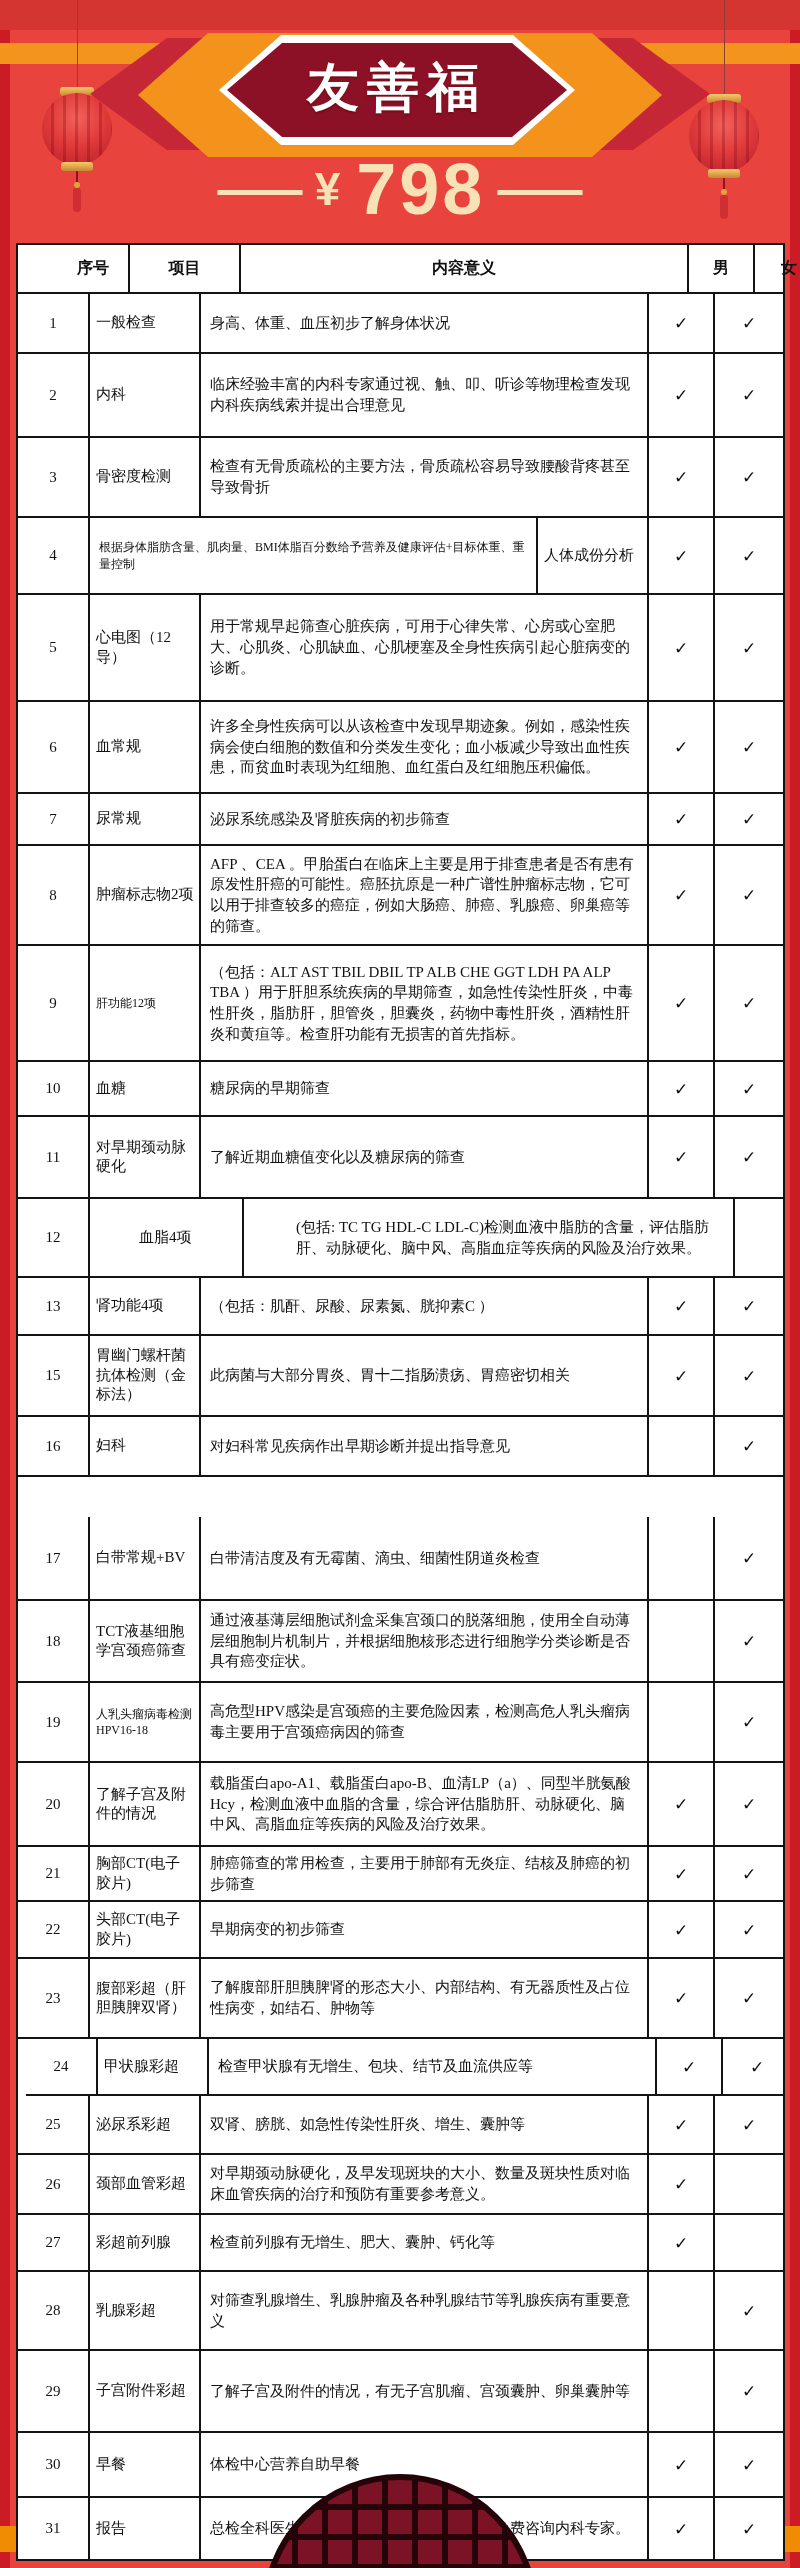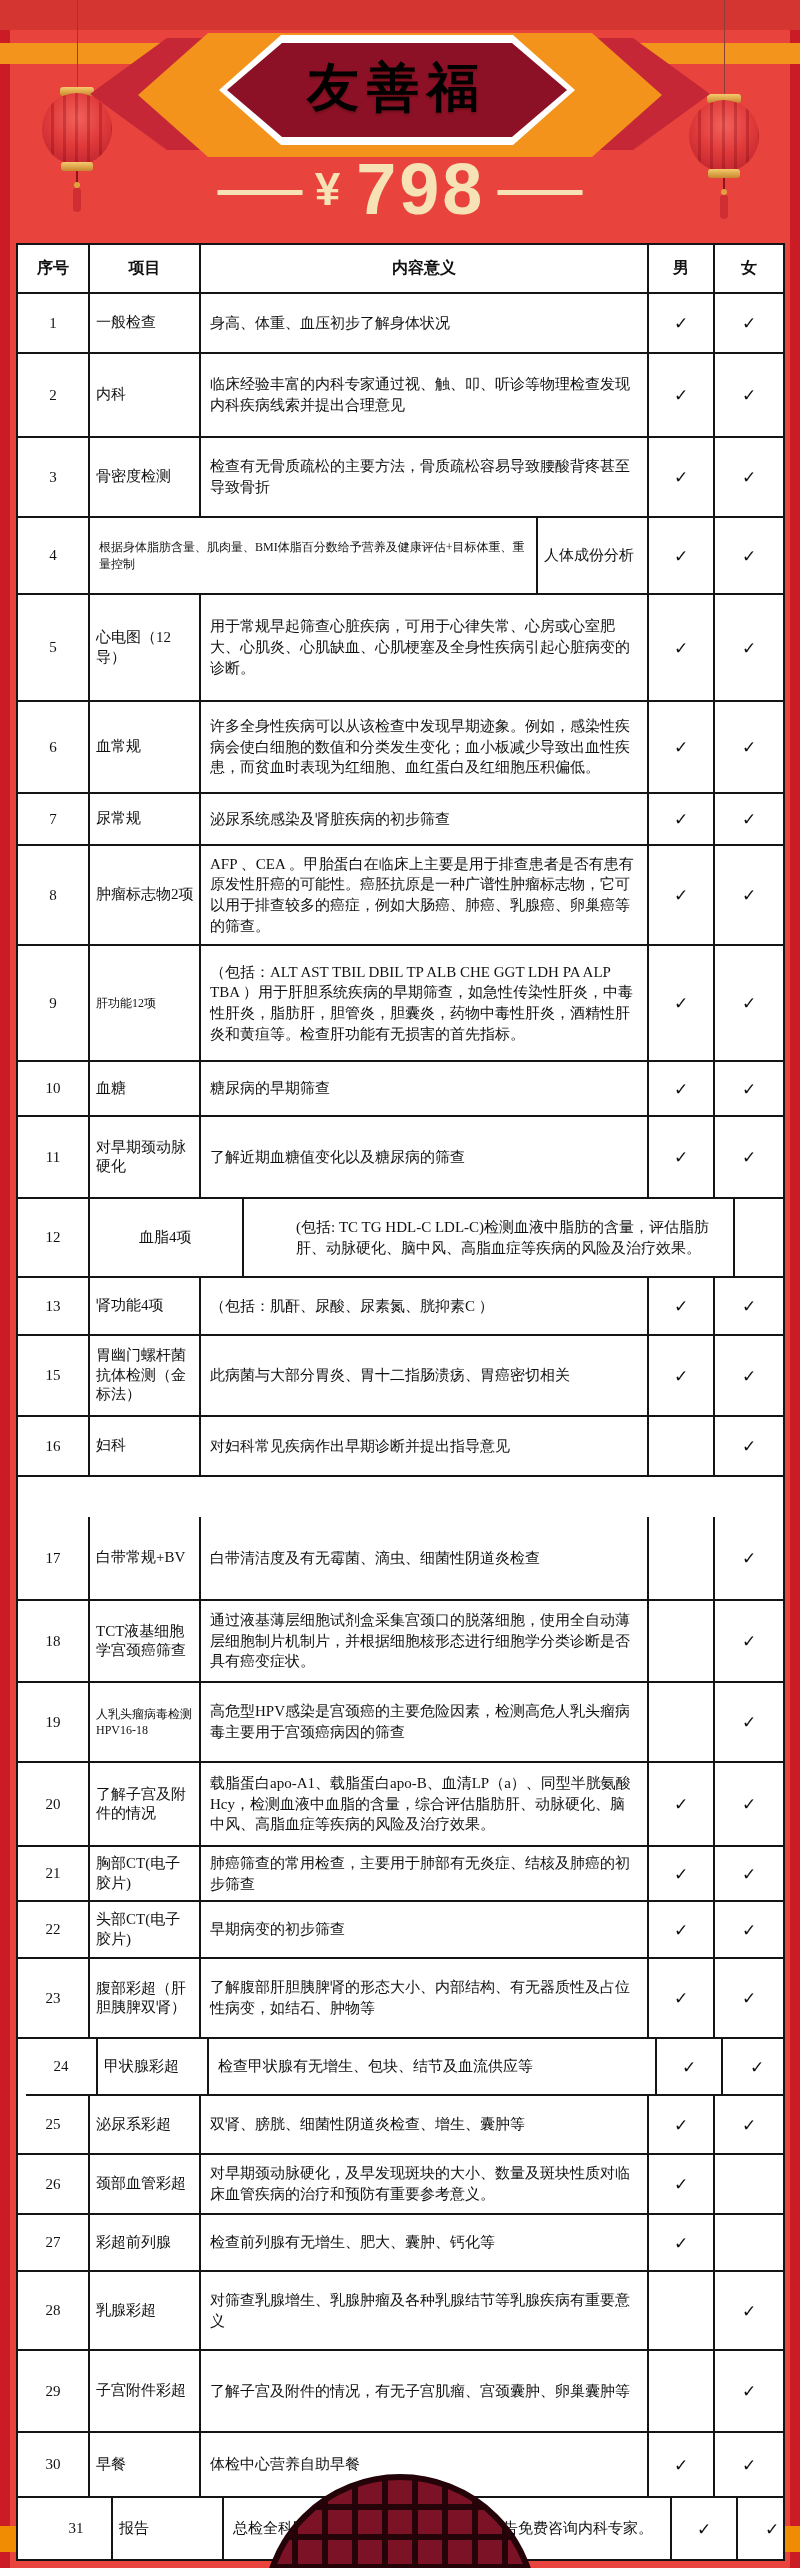--- a/index.html
+++ b/index.html
@@ -17,21 +17,21 @@
   .rib{position:absolute;left:90px;top:38px;width:620px;height:112px;background:#c62737;
        clip-path:polygon(0 50%,77px 0,543px 0,620px 50%,543px 100%,77px 100%);}
   .hex-o{position:absolute;left:138px;top:33px;width:524px;height:124px;background:#f3931b;
        clip-path:polygon(0 50%,70px 0,454px 0,524px 50%,454px 100%,70px 100%);}
   .hex-w{position:absolute;left:219px;top:35px;width:356px;height:110px;background:#ffffff;
        clip-path:polygon(0 50%,62px 0,294px 0,356px 50%,294px 100%,62px 100%);}
   .hex-m{position:absolute;left:227px;top:43px;width:340px;height:94px;background:#8d1126;
        clip-path:polygon(0 50%,55px 0,285px 0,340px 50%,285px 100%,55px 100%);}
   .banner-title{position:absolute;left:227px;top:41px;width:340px;height:94px;display:flex;
        align-items:center;justify-content:center;font-family:"DejaVu Serif","Liberation Serif",serif;
-       font-size:52px;font-weight:bold;color:#000000;letter-spacing:8px;
+       font-size:52px;font-weight:bold;color:#ffffff;letter-spacing:8px;
        text-shadow:0 2px 2px rgba(60,10,0,.35);}
 
   
   .price{position:absolute;left:0;top:144px;width:800px;height:90px;display:flex;z-index:4;
        align-items:center;justify-content:center;gap:30px;color:#f6e2b4;}
   .price .dash{font-size:50px;font-weight:bold;transform:scaleX(1.7);line-height:1;}
   .price .cur{font-size:46px;font-weight:bold;line-height:1;margin-right:-14px;}
   .price .val{font-size:72px;font-weight:bold;letter-spacing:3px;line-height:1;}
 
   
@@ -45,29 +45,29 @@
       background:linear-gradient(180deg,#f6ca6c,#c8872e);}
   .lan-cord{position:absolute;width:2px;background:#8e1420;}
   .lan-bead{position:absolute;width:6px;height:6px;border-radius:50%;background:#e0a33c;}
   .lan-tassel{position:absolute;width:8px;height:24px;border-radius:3px 3px 4px 4px;background:#cf2e33;}
 
   
   .ctable{position:absolute;left:16px;top:243px;width:769px;background:#ffffff;z-index:6;
       border:2px solid #141414;box-sizing:border-box;color:#111;
       font-family:"Liberation Serif","DejaVu Serif",serif;}
   .trow{display:flex;align-items:stretch;border-bottom:2px solid #141414;}
-  .tbody .trow:last-child{border-bottom:none;padding-left:23px;}
+  .tbody .trow:last-child{border-bottom:none;}
   .cell{border-right:2px solid #141414;display:flex;align-items:center;box-sizing:border-box;}
   .cell:last-child{border-right:none;}
   .c-no{flex:0 0 72px;justify-content:center;font-size:15px;}
   .c-item{flex:0 0 111px;padding:3px 4px 3px 6px;font-size:15px;line-height:1.3;}
   .c-content{flex:0 0 448px;padding:4px 9px;font-size:15px;line-height:1.38;}
   .c-check{flex:0 0 66px;justify-content:center;font-size:17px;font-family:"DejaVu Sans",sans-serif;}
   .c-check.last{flex:0 0 68px;}
-  .thead{min-height:47px;}
+  .thead{min-height:47px;padding-left:40px;}
   .thead .cell{justify-content:center;font-weight:bold;font-size:16px;padding:0;}
   .small{font-size:12px !important;line-height:1.35 !important;}
 
   
   .maze{position:absolute;left:262px;top:2474px;width:276px;height:276px;border-radius:50%;
       box-sizing:border-box;border:6px solid #240309;z-index:7;
       background:
         repeating-linear-gradient(0deg, rgba(36,3,9,0) 0 24px, #240309 24px 30px),
         repeating-linear-gradient(90deg, rgba(36,3,9,0) 0 24px, #240309 24px 30px),
         #7b1225;}
@@ -282,21 +282,21 @@
         <div class="trow" style="min-height: 55px; margin-left: 8px;">
           <div class="cell c-no">24</div>
           <div class="cell c-item">甲状腺彩超</div>
           <div class="cell c-content">检查甲状腺有无增生、包块、结节及血流供应等</div>
           <div class="cell c-check">✓</div>
           <div class="cell c-check last">✓</div>
         </div>
         <div class="trow" style="min-height: 57px;">
           <div class="cell c-no">25</div>
           <div class="cell c-item">泌尿系彩超</div>
-          <div class="cell c-content">双肾、膀胱、细菌性阴道炎检查、增生、囊肿等</div>
+          <div class="cell c-content">双肾、膀胱、如急性传染性肝炎、增生、囊肿等</div>
           <div class="cell c-check">✓</div>
           <div class="cell c-check last">✓</div>
         </div>
         <div class="trow" style="min-height: 58px;">
           <div class="cell c-no">26</div>
           <div class="cell c-item">颈部血管彩超</div>
           <div class="cell c-content">对早期颈动脉硬化，及早发现斑块的大小、数量及斑块性质对临床血管疾病的治疗和预防有重要参考意义。</div>
           <div class="cell c-check">✓</div>
           <div class="cell c-check last"></div>
         </div>

